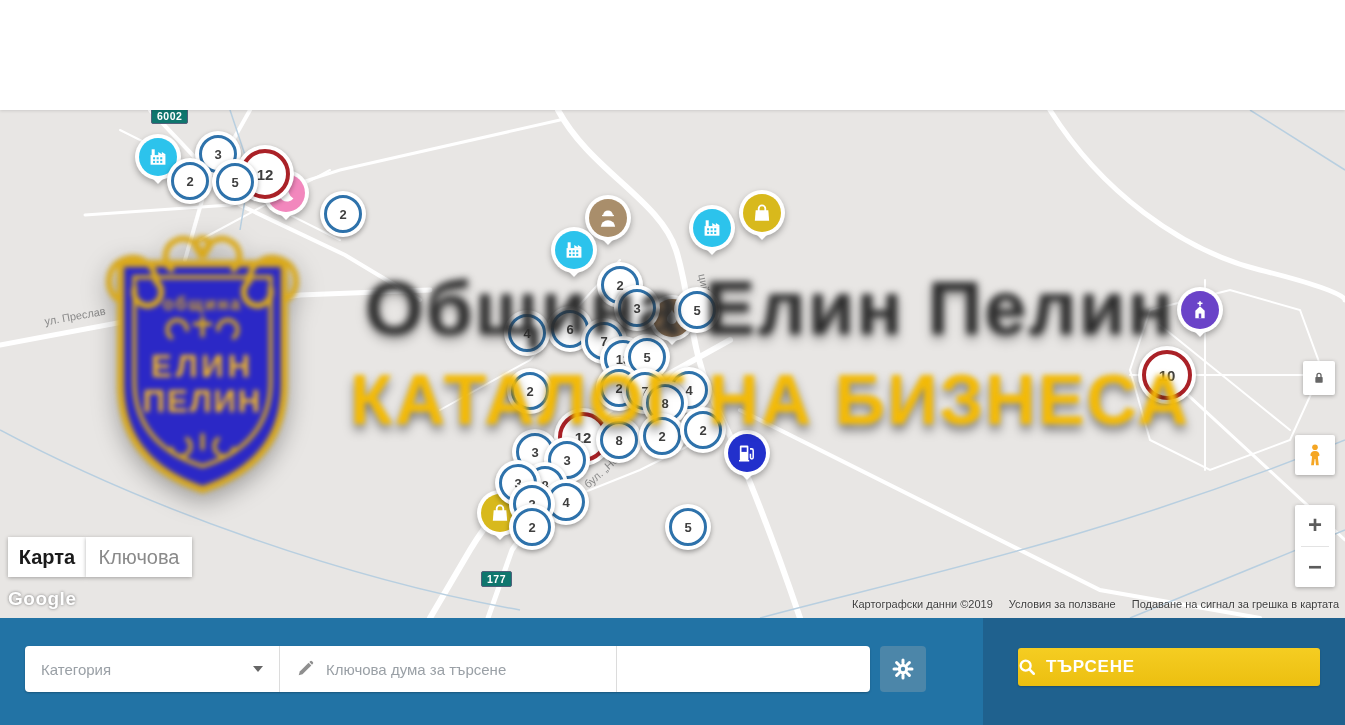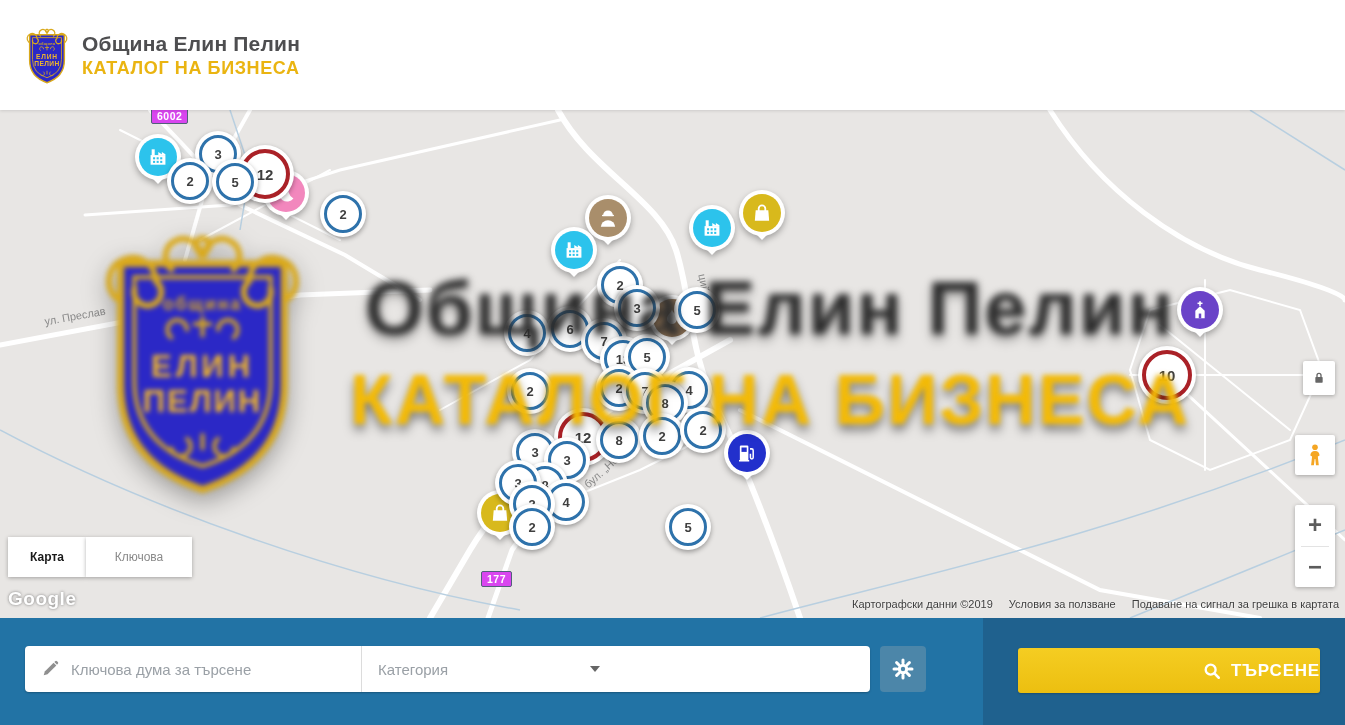--- a/index.html
+++ b/index.html
@@ -14,21 +14,21 @@
   .brand-crest{width:50px;height:62px;}
   .brand-text{margin-left:10px;}
   .brand-title{font-size:21px;font-weight:700;color:#4e4e50;letter-spacing:.2px;}
   .brand-subtitle{font-size:18px;font-weight:700;color:#eab411;letter-spacing:.6px;margin-top:2px;}
   .main-nav{margin-left:auto;margin-right:25px;display:flex;gap:36px;align-items:center;}
   .nav-item{font-size:15.5px;font-weight:700;color:#23262e;letter-spacing:-.2px;text-decoration:none;cursor:pointer;white-space:nowrap;}
   
   .map{position:absolute;left:0;top:110px;width:1345px;height:508px;background:#e8e6e4;overflow:hidden;}
   .map svg.roads{position:absolute;left:0;top:0;z-index:1;}
   .street-label{position:absolute;z-index:2;font-size:11px;color:#8a8a8a;white-space:nowrap;transform-origin:center;}
-  .road-badge{position:absolute;z-index:2;background:#d946ef;color:#fff;font-size:10.5px;font-weight:700;
+  .road-badge{position:absolute;z-index:2;background:#0f766e;color:#fff;font-size:10.5px;font-weight:700;
               padding:1px 5px;border-radius:2px;border:1px solid #51607a;letter-spacing:.5px;}
   .marker-layer{position:absolute;inset:0;z-index:3;}
   
   .cluster{position:absolute;width:46px;height:46px;margin:-23px 0 0 -23px;background:#fff;border-radius:50%;
            box-shadow:0 2px 5px rgba(0,0,0,.35);display:flex;align-items:center;justify-content:center;cursor:pointer;}
   .cluster .ring{width:32px;height:32px;border-radius:50%;border:3.5px solid #2e72ab;background:#fff;
                  display:flex;align-items:center;justify-content:center;font-size:13px;font-weight:700;color:#3f3f3f;}
   .cluster.red{width:58px;height:58px;margin:-29px 0 0 -29px;justify-content:center;}
   .cluster.red .ring{width:42px;height:42px;border:4.5px solid #aa2127;font-size:15px;}
   
@@ -42,21 +42,21 @@
   .watermark-crest{position:absolute;left:85px;top:103px;width:235px;height:292px;z-index:4;
                    filter:blur(2.5px) drop-shadow(0 8px 12px rgba(0,0,0,.35));}
   .watermark-text{position:absolute;left:330px;top:158px;width:880px;z-index:4;text-align:center;pointer-events:none;}
   .watermark-title{font-size:76px;font-weight:700;color:#2d2d2d;letter-spacing:2px;line-height:1.05;
                    filter:blur(3.5px);text-shadow:0 5px 9px rgba(0,0,0,.35);white-space:nowrap;}
   .watermark-subtitle{font-size:70px;font-weight:700;color:#f3ba06;letter-spacing:2px;margin-top:12px;
                    filter:blur(2.5px);text-shadow:0 6px 10px rgba(0,0,0,.5);white-space:nowrap;}
   
   .maptype{position:absolute;left:8px;top:427px;z-index:6;display:flex;}
   .maptype-btn{height:40px;background:#fff;box-shadow:0 1px 4px rgba(0,0,0,.3);display:flex;align-items:center;
-               justify-content:center;font-size:12px;cursor:pointer;}
+               justify-content:center;font-size:20px;cursor:pointer;}
   .maptype-btn.active{font-weight:600;color:#1a1a1a;width:78px;}
   .maptype-btn.inactive{color:#8a8a8a;width:106px;}
   .google-logo{position:absolute;left:8px;top:478px;z-index:6;font-size:19px;font-weight:700;color:#fff;
                letter-spacing:.5px;text-shadow:0 0 3px rgba(90,90,90,.8);cursor:pointer;}
   .attribution{position:absolute;right:6px;top:488px;z-index:6;display:flex;gap:16px;font-size:11px;color:#3d3d3d;
                text-shadow:0 0 2px #fff;}
   .attribution span{cursor:default;}
   .attribution span.link{cursor:pointer;}
   .ctrl{position:absolute;background:#fff;box-shadow:0 1px 4px rgba(0,0,0,.3);border-radius:2px;z-index:6;
         display:flex;align-items:center;justify-content:center;cursor:pointer;}
@@ -77,22 +77,22 @@
   .ig-select:last-child{border-right:none;}
   .ig-keyword svg{margin:0 10px 0 16px;width:18px;height:18px;flex:none;}
   .ig-input{border:none;outline:none;flex:1;font-size:15px;color:#555;font-family:"Liberation Sans",sans-serif;min-width:0;}
   .ig-input::placeholder{color:#9aa0a6;}
   .ig-select .sel-text{font-size:15px;color:#9aa0a6;margin-left:16px;}
   .caret{position:absolute;right:16px;top:20px;width:0;height:0;border-left:5px solid transparent;
          border-right:5px solid transparent;border-top:6px solid #666;}
   .gear-btn{position:absolute;left:880px;top:28px;width:46px;height:46px;border-radius:4px;background:#4c86a9;
             display:flex;align-items:center;justify-content:center;cursor:pointer;}
   .gear-btn svg{width:24px;height:24px;}
-  .search-btn{position:absolute;left:1018px;top:30px;width:302px;height:45px;border-radius:3px;
-              background:linear-gradient(#f5cd22,#ecbf10);display:flex;align-items:center;justify-content:flex-end;
+  .search-btn{position:absolute;left:1018px;top:30px;width:302px;height:38px;border-radius:3px;
+              background:linear-gradient(#f5cd22,#ecbf10);display:flex;align-items:center;justify-content:flex-start;
               gap:10px;cursor:pointer;box-shadow:0 1px 2px rgba(0,0,0,.2);}
   .search-btn span{font-size:17px;font-weight:700;color:#fff;letter-spacing:.8px;}
   .hidden-defs{position:absolute;width:0;height:0;overflow:hidden;}
 </style>
 </head>
 <body>
 
 <svg class="hidden-defs" aria-hidden="true">
   <defs>
     <g id="crest-art">
@@ -117,29 +117,20 @@
       <g fill="none" stroke="#d9a91c" stroke-width="2" stroke-linecap="round">
         <path d="M52,116 a5,5 0 1 1 -8,5"></path>
           <path d="M68,116 a5,5 0 1 0 8,5"></path>
         <path d="M60,114 v7"></path>
       </g>
     </g>
   </defs>
 </svg>
 
 <div class="header">
-  <div class="brand">
-    <svg class="brand-crest" viewBox="0 0 120 150">
-        <use href="#crest-art"></use>
-      </svg>
-    <div class="brand-text">
-      <div class="brand-title">Община Елин Пелин</div>
-      <div class="brand-subtitle">КАТАЛОГ НА БИЗНЕСА</div>
-    </div>
-  </div>
 </div>
 
 <div class="map">
   <svg class="roads" width="1345" height="508">
     <g stroke="#ffffff" fill="none" stroke-linecap="round">
       <path d="M150,0 L240,95 L345,145 L420,190" stroke-width="4"></path>
       <path d="M250,0 L205,80 L185,150" stroke-width="4"></path>
       <path d="M85,105 L230,95 L340,60 L560,10" stroke-width="3"></path>
       <path d="M120,20 L340,130" stroke-width="2"></path>
       <path d="M200,130 L330,60" stroke-width="2"></path>
@@ -439,30 +430,30 @@
 <div class="street-label" style="left: 75px; top: 206px; transform: translate(-50%, -50%) rotate(-10deg);">ул. Преслав</div>
     <div class="street-label" style="left: 612px; top: 352px; transform: translate(-50%, -50%) rotate(-42deg);">бул. „Новосел</div>
     <div class="street-label" style="left: 704px; top: 173px; transform: translate(-50%, -50%) rotate(78deg);">ций</div>
     <div class="road-badge" style="left: 151px; top: -2px;">6002</div>
     <div class="road-badge" style="left: 481px; top: 461px;">177</div>
   </div>
 
 <div class="searchbar">
   <div class="searchbar-dark"></div>
   <div class="input-group">
+    <div class="ig-section ig-select">
+      <span class="sel-text">Категория</span>
+      <span class="caret"></span>
+    </div>
     <div class="ig-section ig-keyword">
       <svg viewBox="0 0 20 20">
         <path fill="#8f8f8f" d="M3 17l1.2-4.2L14 3l3 3L7.2 15.8 3 17z"></path>
         <path fill="#8f8f8f" d="M14.8 2.2l3 3 .9-.9a1.5 1.5 0 0 0 0-2.1l-.9-.9a1.5 1.5 0 0 0-2.1 0l-.9.9z"></path>
       </svg>
       <input class="ig-input" type="text" placeholder="Ключова дума за търсене" style="">
-    </div>
-    <div class="ig-section ig-select">
-      <span class="sel-text">Категория</span>
-      <span class="caret"></span>
     </div>
   </div>
   <div class="gear-btn">
     <svg viewBox="0 0 24 24">
       <g stroke="#fff" stroke-width="3" stroke-linecap="round">
         <line x1="12" y1="3" x2="12" y2="6"></line>
           <line x1="12" y1="18" x2="12" y2="21"></line>
         <line x1="3" y1="12" x2="6" y2="12"></line>
           <line x1="18" y1="12" x2="21" y2="12"></line>
         <line x1="5.6" y1="5.6" x2="7.8" y2="7.8"></line>

